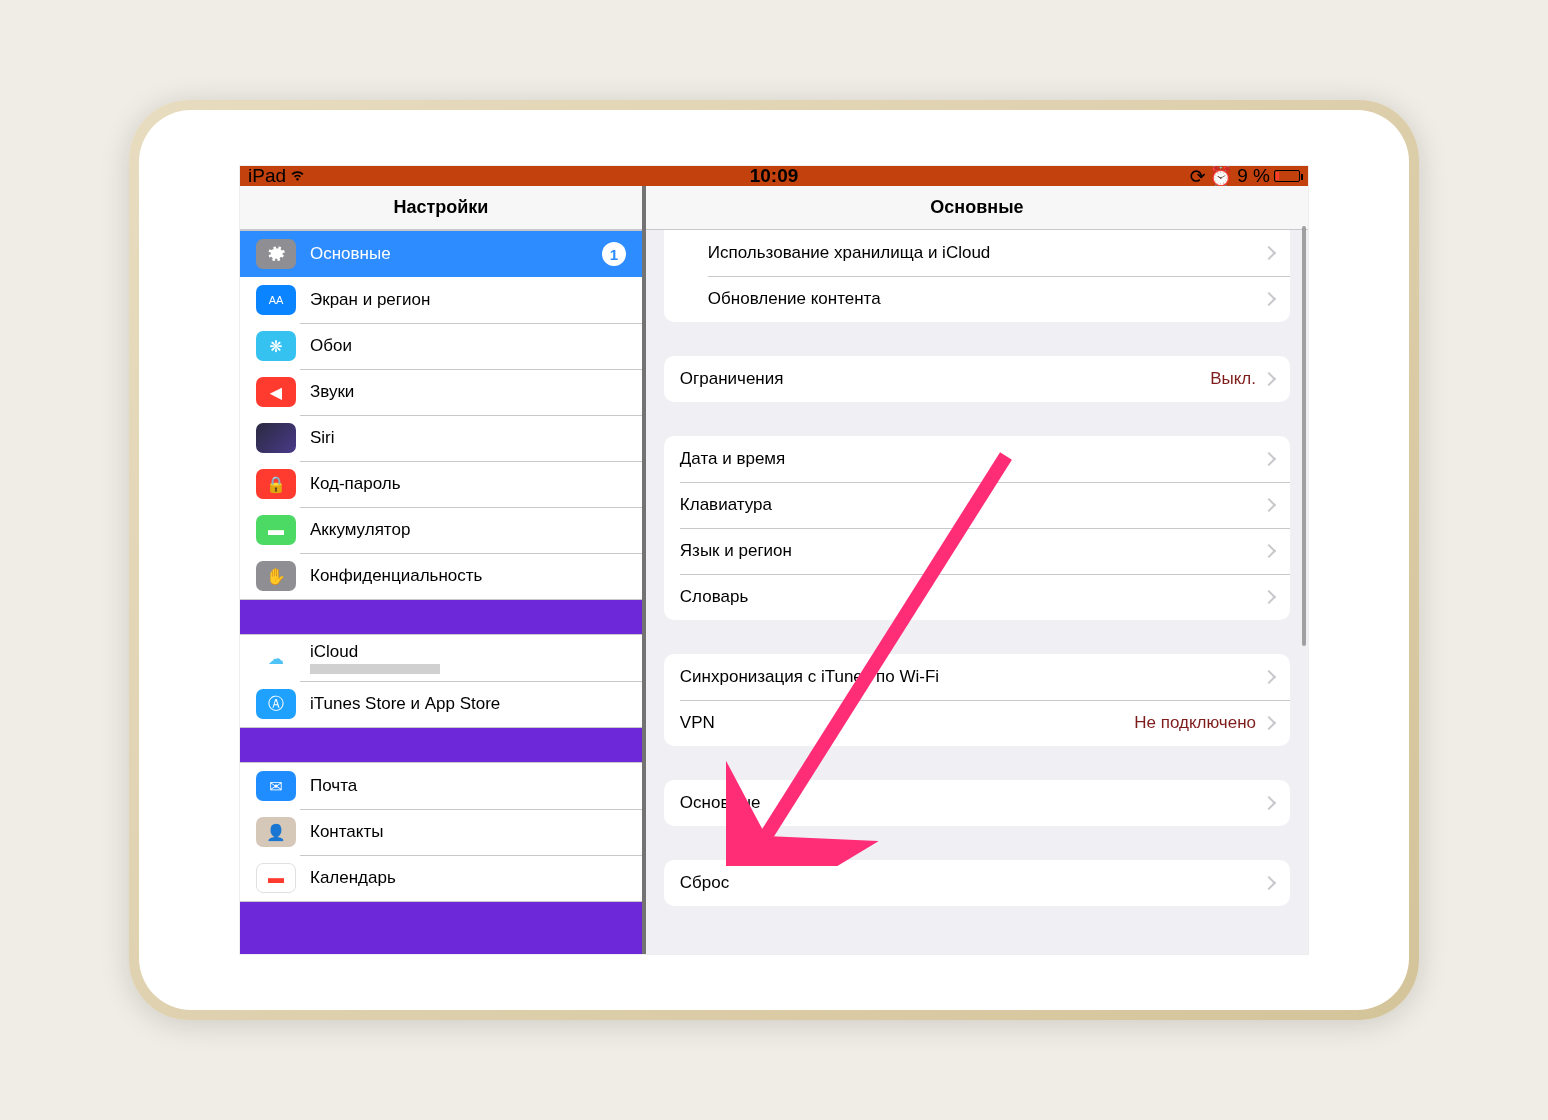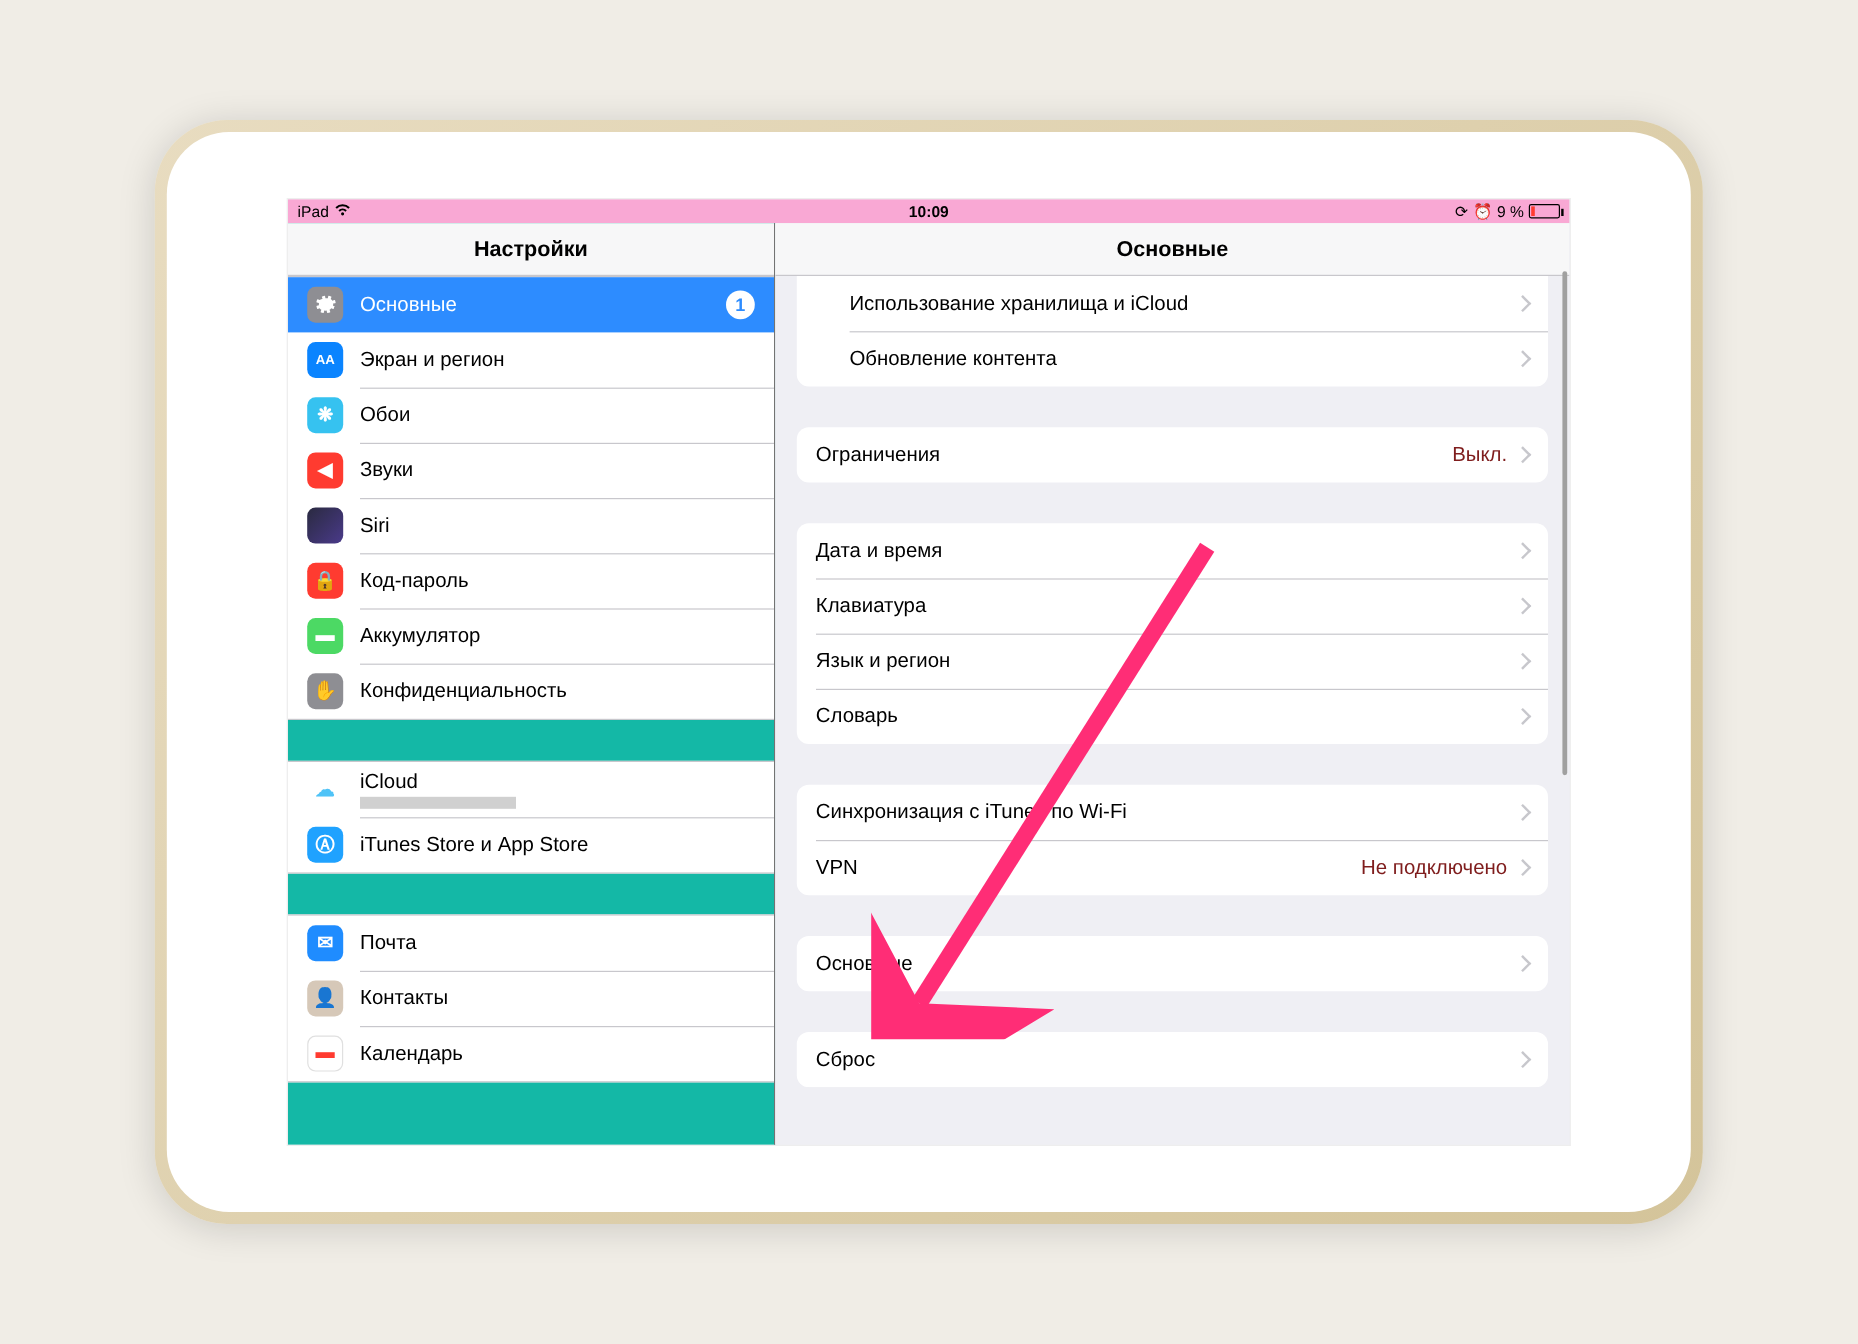--- a/index.html
+++ b/index.html
@@ -58,44 +58,44 @@
     position: relative;
     border: 1px solid #eee;
   }
   
   .status-bar {
     height: 20px;
     display: flex;
     align-items: center;
     justify-content: space-between;
     padding: 0 8px;
-    font-size: 13px;
+    font-size: 19px;
     color: #000;
-    background: #f9a8d4;
+    background: #c2410c;
   }
   .status-left, .status-right { display: flex; align-items: center; gap: 4px; }
   .status-center { position: absolute; left: 50%; transform: translateX(-50%); font-weight: 600; }
   .battery-icon {
     width: 26px; height: 12px; border: 1px solid #000; border-radius: 2px;
     position: relative; display: inline-block;
   }
   .battery-icon::after {
     content: ''; position: absolute; right: -4px; top: 3px; width: 2px; height: 6px; background: #000;
   }
   .battery-fill { position: absolute; left: 1px; top: 1px; bottom: 1px; width: 3px; background: #ff3b30; }
   
   .split {
     display: flex;
     height: calc(100% - 20px);
     position: relative;
   }
   .sidebar {
     width: 38%;
-    border-right: 1px solid #737373;
-    background: #14b8a6;
+    border-right: 4px solid #737373;
+    background: #6d28d9;
     display: flex;
     flex-direction: column;
   }
   .detail {
     flex: 1;
     background: #efeff4;
     overflow-y: auto;
     position: relative;
   }
   .nav-header {
@@ -163,28 +163,28 @@
   .badge {
     background: #ff3b30;
     color: #fff;
     border-radius: 50%;
     width: 24px; height: 24px;
     display: inline-flex;
     align-items: center; justify-content: center;
     font-size: 15px; font-weight: 600;
   }
   .app-icon {
-    width: 30px; height: 30px;
+    width: 40px; height: 30px;
     border-radius: 7px;
     margin-right: 14px;
     display: inline-flex;
     align-items: center; justify-content: center;
     color: #fff;
     font-size: 16px;
-    font-weight: 700;
+    font-weight: 400;
     flex-shrink: 0;
   }
   .sub-label {
     font-size: 13px;
     color: #8e8e93;
     background: #d0d0d0;
     width: 130px; height: 10px;
     margin-top: 2px;
   }
   .row-stack { display: flex; flex-direction: column; }

